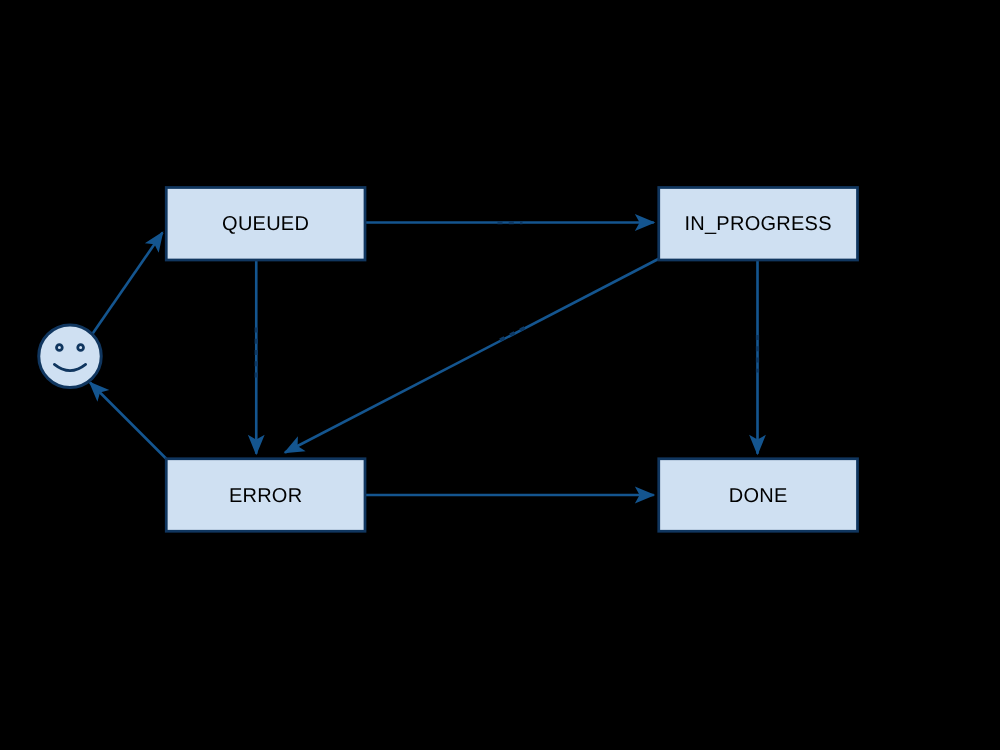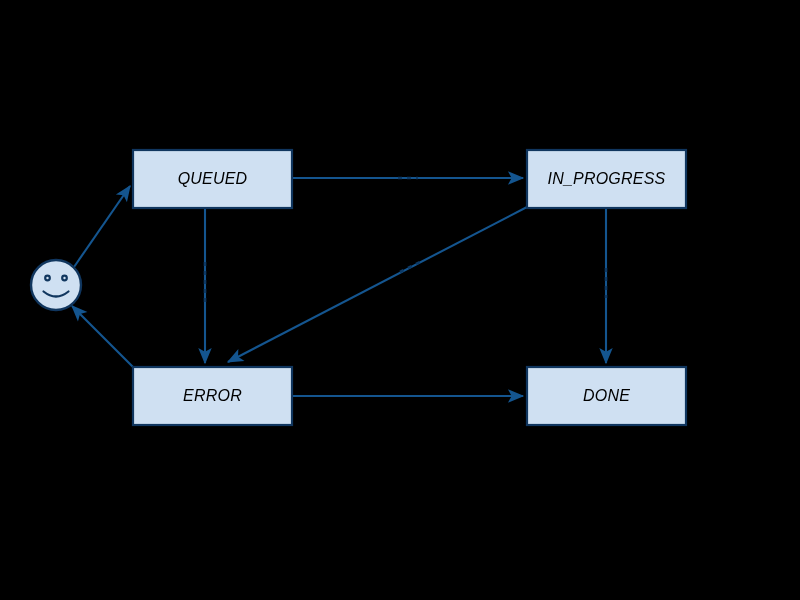--- a/index.html
+++ b/index.html
@@ -12,21 +12,20 @@
     width: 800px;
     height: 600px;
     overflow: hidden;
     font-family: "Liberation Sans", sans-serif;
   }
   #canvas-wrap {
     position: relative;
     width: 800px;
     height: 600px;
     background: #000000;
-    font-style: italic;
   }
   svg#diagram {
     display: block;
     width: 800px;
     height: 600px;
     background: #000000;
   }
   .node-rect {
     fill: #cfe0f2;
     stroke: #10365f;

